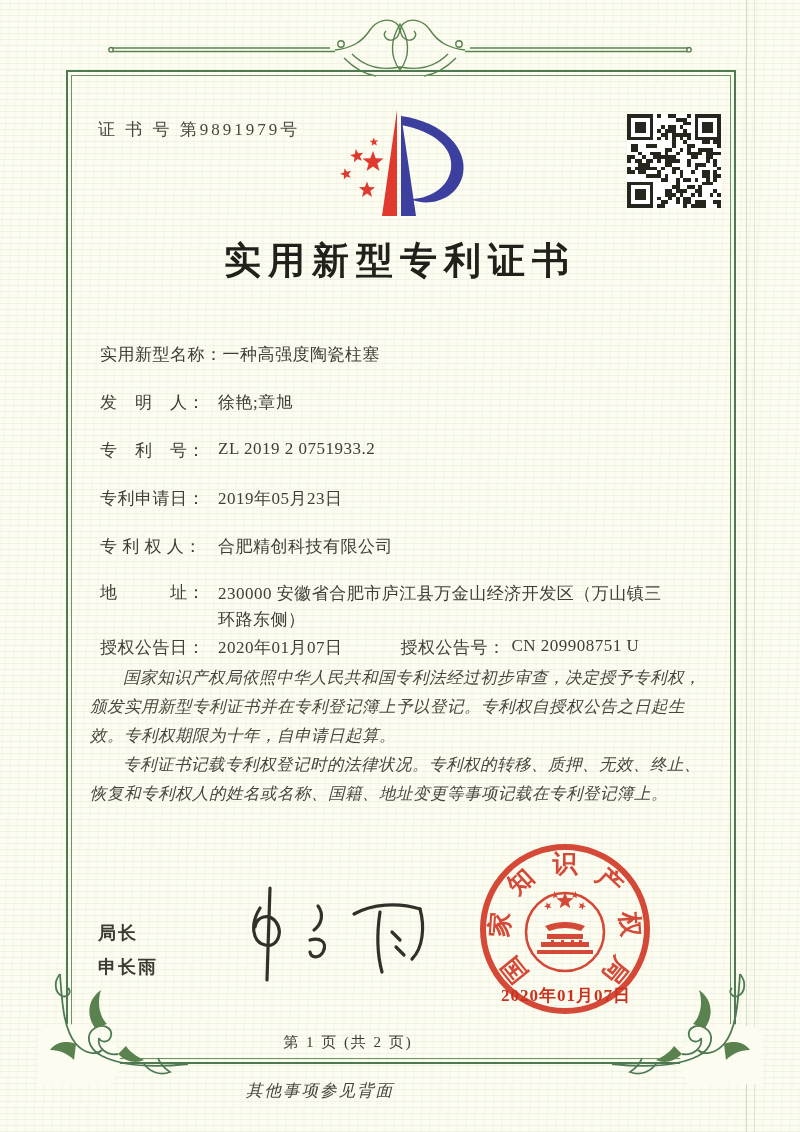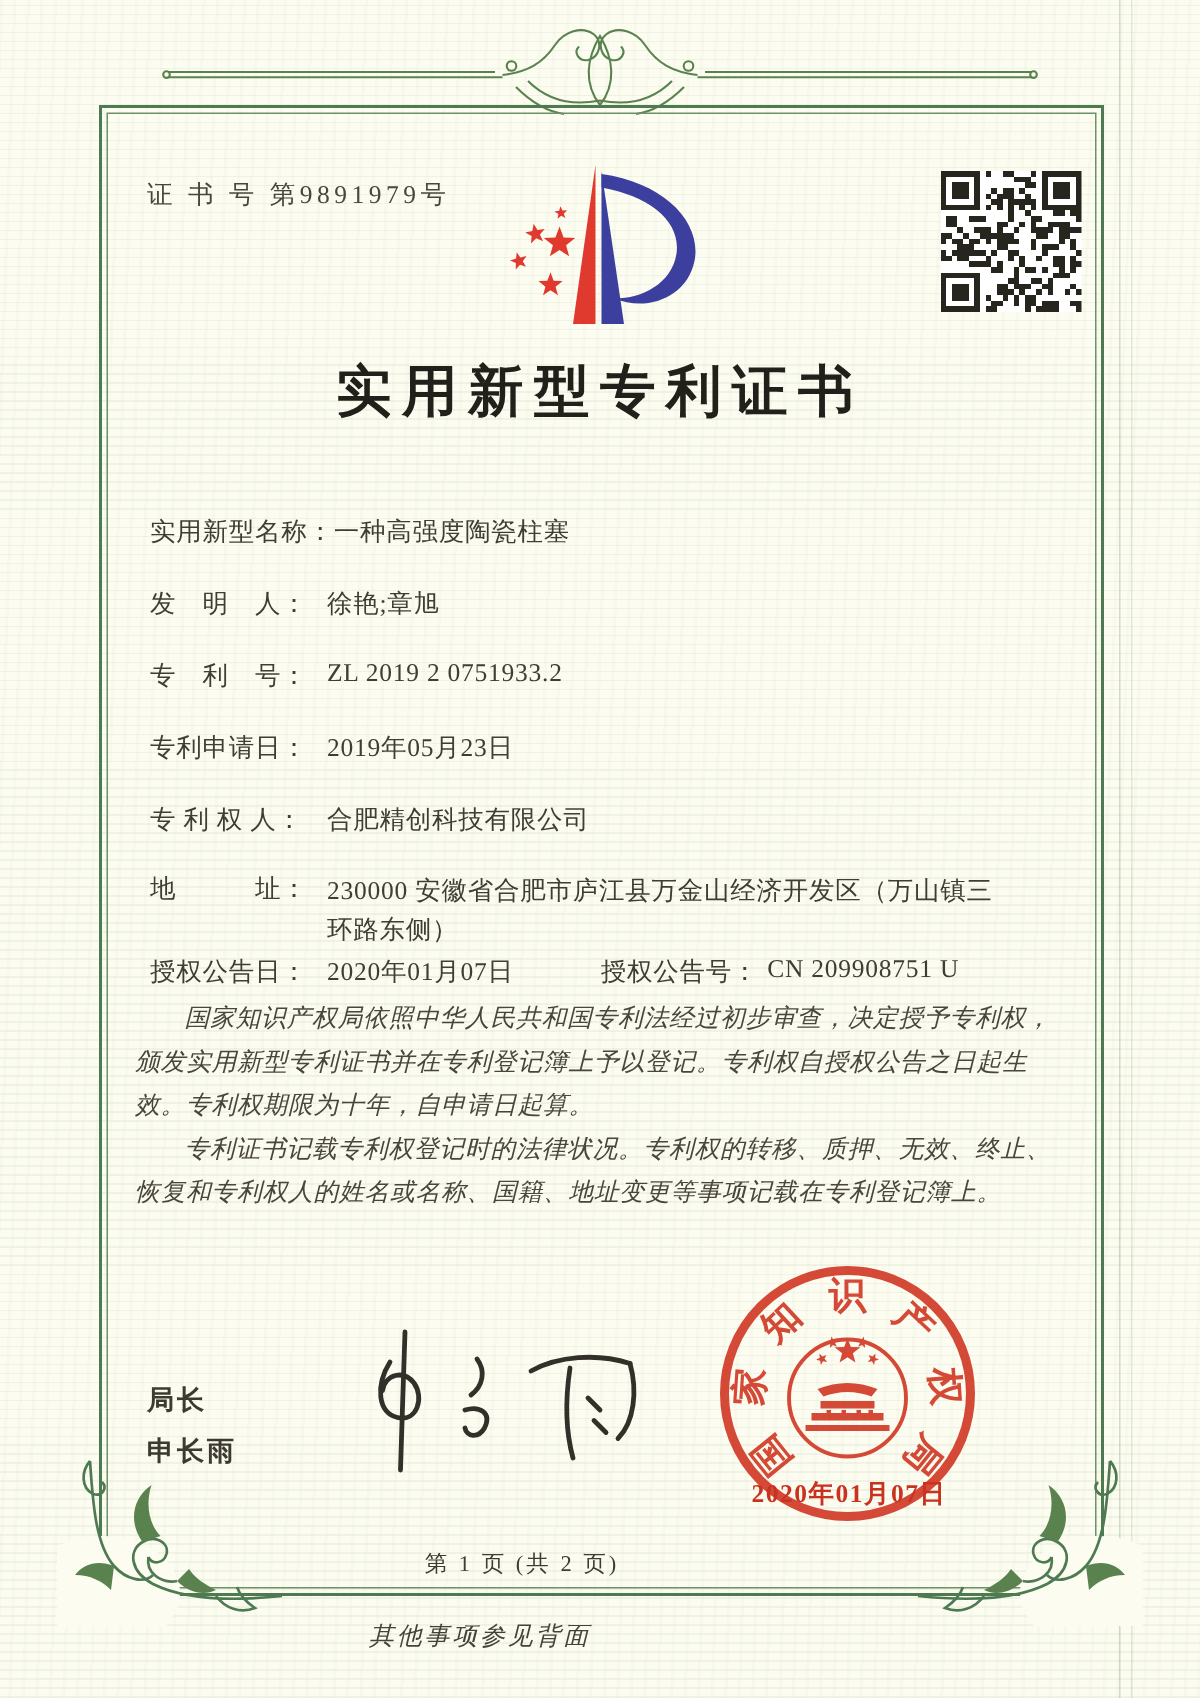--- a/index.html
+++ b/index.html
@@ -16,21 +16,21 @@
   .abs{position:absolute;}
   .certno{left:98px;top:118px;font-size:17px;letter-spacing:3px;color:#4a463c;}
   .title{left:0;top:236px;width:800px;text-align:center;font-size:37px;font-weight:bold;
     letter-spacing:7px;color:#22201b;}
   .row{left:100px;width:612px;display:flex;align-items:flex-start;font-size:17px;color:#403d34;}
   .flabel{flex:0 0 118px;letter-spacing:.5px;white-space:pre;}
   .fvalue{letter-spacing:.5px;}
   .addr-value{max-width:452px;line-height:26px;}
   .pair{display:flex;}
   .paras{left:90px;top:664px;width:624px;font-size:16.5px;line-height:29px;color:#4a463c;
-    font-style:italic;}
+    font-style:italic;font-family:Liberation Mono, monospace;}
   .paras p{margin:0;text-indent:2em;letter-spacing:.5px;}
   .officer{left:98px;top:916px;font-size:18px;color:#3d3a31;letter-spacing:2px;line-height:34px;font-weight:bold;}
   .seal-date{left:488px;top:984px;width:156px;text-align:center;font-size:17px;font-weight:bold;
     color:#c9321f;letter-spacing:1px;z-index:6;}
   .pagefoot{left:0;top:1033px;width:696px;text-align:center;font-size:15px;color:#3f3c33;letter-spacing:2px;}
   .backnote{left:0;top:1080px;width:640px;text-align:center;font-size:16.5px;color:#45423a;
     font-style:italic;letter-spacing:2px;}
   svg{display:block;}
 </style>
 </head>

